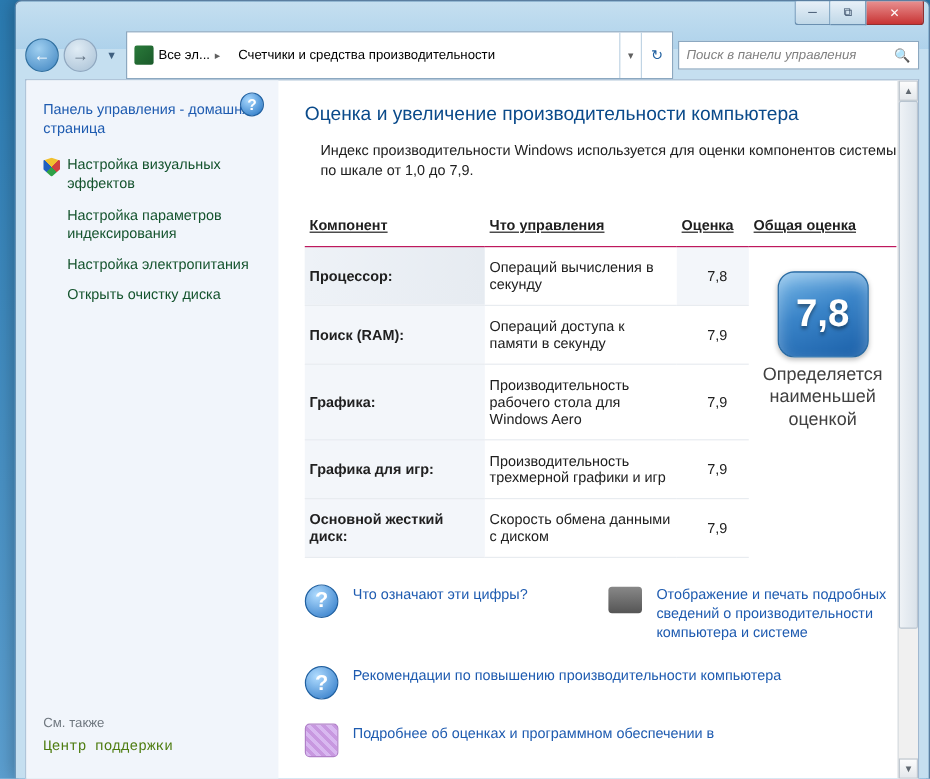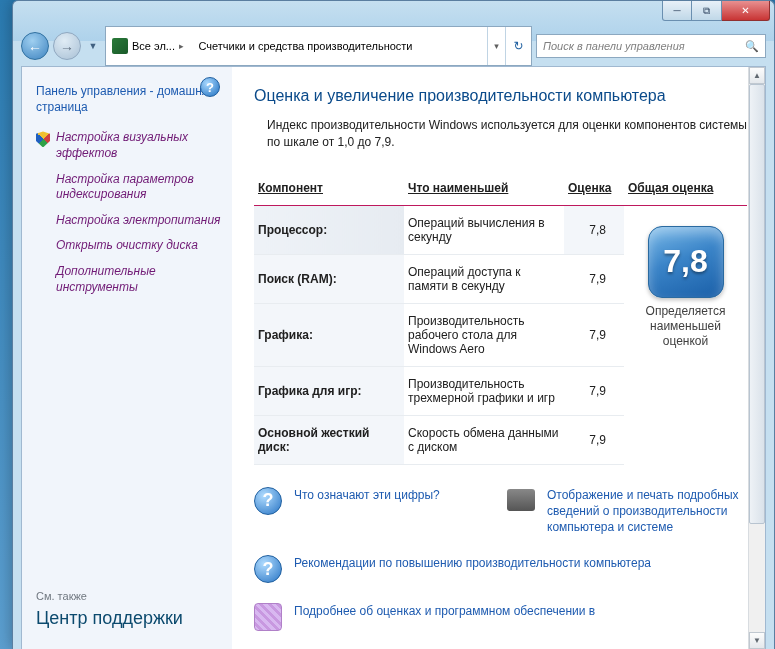--- a/index.html
+++ b/index.html
@@ -20,34 +20,34 @@
 .navbar { height: 34px; margin: 0 8px; display: flex; align-items: center; gap: 4px; }
 .nav-arrow { width: 28px; height: 28px; border-radius: 50%; background: radial-gradient(circle at 40% 30%, #9fcff0, #3f84c0); border: 1px solid #3070a0; display: flex; align-items: center; justify-content: center; color: #fff; font-size: 14px; }
 .nav-arrow.fwd { background: radial-gradient(circle at 40% 30%, #e0ecf5, #a8c0d5); color: #607080; border-color: #90a8c0; }
 .crumb-drop { width: 16px; height: 24px; display:flex; align-items:center; justify-content:center; color:#406080; font-size:9px;}
 .address { flex: 1; height: 40px; background: #fff; border: 1px solid #8ca8c0; display: flex; align-items: center; font-size: 11px; }
 .address .seg { padding: 0 4px 0 6px; display: flex; align-items: center; height: 100%; border-right: 1px solid transparent; }
 .address .chev { font-size: 9px; color: #606060; padding: 0 4px; }
 .folder-ico { width:16px; height:16px; background:linear-gradient(135deg, #2a7a3a, #1a5a2a); margin-right:4px; border-radius:2px;}
 .refresh-seg { width:26px; border-left:1px solid #c0d4e4; display:flex; align-items:center; justify-content:center; height:100%; }
 .dd-seg { width:18px; border-left:1px solid #c0d4e4; display:flex; align-items:center; justify-content:center; height:100%; font-size:9px; color:#606060;}
-.searchbox { width: 230px; height: 24px; background: #fff; border: 1px solid #8ca8c0; display: flex; align-items: center; padding: 0 6px; color: #808080; font-size: 11px; font-style: italic; }
+.searchbox { width: 201px; height: 24px; background: #fff; border: 1px solid #8ca8c0; display: flex; align-items: center; padding: 0 6px; color: #808080; font-size: 11px; font-style: italic; }
 .searchbox .sicon { margin-left: auto; font-style: normal; color:#4078b0; }
 
 
 .content { position: absolute; top: 65px; left: 8px; right: 8px; bottom: 0; background: #fff; border: 1px solid #a0b8d0; border-bottom: none; display: flex; }
 
 
 .sidebar { width: 210px; background: #f1f5fb; padding: 14px 8px 8px 14px; font-size: 12px; position: relative; }
 .sidebar .home-link { color: #1e5bb0; line-height: 1.35; padding: 2px 0 10px 0; cursor: pointer; }
-.sidebar .side-item { color: #701a75; padding: 5px 0 5px 20px; line-height: 1.3; cursor: pointer; position: relative; font-style: italic; }
+.sidebar .side-item { color: #14532d; padding: 5px 0 5px 20px; line-height: 1.3; cursor: pointer; position: relative; }
 .sidebar .side-item.shield::before { content: ""; position: absolute; left: 0; top: 6px; width: 14px; height: 16px; background: conic-gradient(from 45deg, #d04040 0 25%, #30a048 25% 50%, #2060c0 50% 75%, #f0c030 75% 100%); clip-path: polygon(50% 0, 100% 15%, 100% 60%, 50% 100%, 0 60%, 0 15%); }
 .sidebar .also { position: absolute; bottom: 20px; left: 14px; }
 .sidebar .also-head { color: #707880; font-size: 11px; margin-bottom: 6px; }
-.sidebar .also-link { color: #0c4a6e; font-size: 18px; cursor: pointer; }
+.sidebar .also-link { color: #4d7c0f; font-size: 12px; cursor: pointer; font-family: Liberation Mono, monospace; }
 .help-q { position:absolute; top:10px; right:12px; width:20px; height:20px; border-radius:50%; background:radial-gradient(circle at 35% 30%, #a8d8ff, #2070c0); color:#fff; display:flex; align-items:center; justify-content:center; font-size:13px; font-weight:bold; border:1px solid #2060a0;}
 
 
 .main { flex: 1; padding: 20px 18px 10px 22px; overflow: hidden; font-size: 12px; color: #202020; position:relative;}
 .main h1 { color: #0a4a8a; font-size: 16px; font-weight: normal; margin-bottom: 12px; }
 .main .intro { font-size: 12px; line-height: 1.4; margin-bottom: 24px; margin-left: 13px; }
 
 .score-table { width: 100%; border-collapse: collapse; }
 .score-table th { text-align: left; font-size: 12px; font-weight: bold; padding: 6px 4px 10px 4px; border-bottom: 1px solid #be185d; vertical-align: top; text-decoration: underline; }
 .score-table th.c-comp { width: 150px; }
@@ -55,21 +55,21 @@
 .score-table th.c-score { width: 60px; text-align: left; }
 .score-table th.c-base { }
 .score-table td { padding: 10px 4px; border-bottom: 1px solid #e8ecf0; vertical-align: middle; font-size: 12px; }
 .score-table td.comp { font-weight: bold; background: #f3f6fa; }
 .score-table td.score { text-align: right; padding-right: 18px; }
 .score-table tr:first-of-type td.comp { background: linear-gradient(to right, #eef2f7, #e6ebf1); }
 .score-table tr:first-of-type td.score { background: #f3f6fa; }
 
 .base-cell { text-align: center; padding: 20px 4px 8px 4px !important; vertical-align: top !important; border-bottom: none !important;}
 .base-badge { width: 76px; height: 72px; margin: 0 auto 6px auto; border-radius: 14px; background: linear-gradient(160deg, #78b8e8 0%, #3a84c8 45%, #1a5fa8 100%); border: 1px solid #2a6aa0; box-shadow: inset 0 6px 12px rgba(255,255,255,0.35), 0 2px 4px rgba(0,0,0,0.25); display: flex; align-items: center; justify-content: center; color: #fff; font-size: 32px; font-weight: bold; text-shadow: 0 2px 3px rgba(0,0,0,0.4); }
-.base-caption { font-size: 12px; color: #404040; line-height: 1.25; }
+.base-caption { font-size: 15px; color: #404040; line-height: 1.25; }
 
 .bottom-links { margin-top: 22px; display: grid; grid-template-columns: 36px 1fr 36px 200px; gap: 6px 4px; align-items: flex-start; font-size: 12px; }
 .bottom-links .q-icon { width: 28px; height: 28px; border-radius: 50%; background: radial-gradient(circle at 35% 30%, #b0dcff, #2874c4); color: #fff; display: flex; align-items: center; justify-content: center; font-size: 18px; font-weight: bold; border:1px solid #2060a0;}
 .bottom-links .p-icon { width: 28px; height: 22px; background: linear-gradient(to bottom, #888, #555); border-radius: 3px; margin-top:2px;}
 .bottom-links a { color: #1e5bb0; cursor: pointer; line-height: 1.35; }
 .bottom-links .row2 { grid-column: 1 / span 4; display:grid; grid-template-columns: 36px 1fr; gap: 4px; margin-top: 14px; align-items:flex-start;}
 .soft-icon { width:28px; height:28px; background: repeating-linear-gradient(45deg, #d8b8f0, #d8b8f0 3px, #c898e0 3px, #c898e0 6px); border-radius:4px; border:1px solid #b080c8;}
 
 .scrollbar { position:absolute; right:0; top:0; bottom:0; width:17px; background:#f0f0f0; border-left:1px solid #d8dce0;}
 .sb-btn { height:17px; background:linear-gradient(to bottom,#fcfcfc,#e4e8ec); border:1px solid #c0c8d0; display:flex; align-items:center; justify-content:center; font-size:8px; color:#606870;}
@@ -116,36 +116,35 @@
 
   <div class="content">
 
     <div class="sidebar">
       <div class="help-q">?</div>
       <div class="home-link">Панель управления - домашняя страница</div>
       <div class="side-item shield">Настройка визуальных эффектов</div>
       <div class="side-item">Настройка параметров индексирования</div>
       <div class="side-item">Настройка электропитания</div>
       <div class="side-item">Открыть очистку диска</div>
-      <div class="side-item">Дополнительные инструменты</div>
       <div class="also">
         <div class="also-head">См. также</div>
         <div class="also-link">Центр поддержки</div>
       </div>
     </div>
 
     <div class="main">
       <h1>Оценка и увеличение производительности компьютера</h1>
       <div class="intro">Индекс производительности Windows используется для оценки компонентов системы по шкале от 1,0 до 7,9.</div>
 
       <table class="score-table">
         <thead>
           <tr>
             <th class="c-comp">Компонент</th>
-            <th class="c-desc">Что наименьшей</th>
+            <th class="c-desc">Что управления</th>
             <th class="c-score">Оценка</th>
             <th class="c-base">Общая оценка</th>
           </tr>
         </thead>
         <tbody>
           <tr>
             <td class="comp">Процессор:</td>
             <td>Операций вычисления в секунду</td>
             <td class="score">7,8</td>
             <td class="base-cell" rowspan="5">

